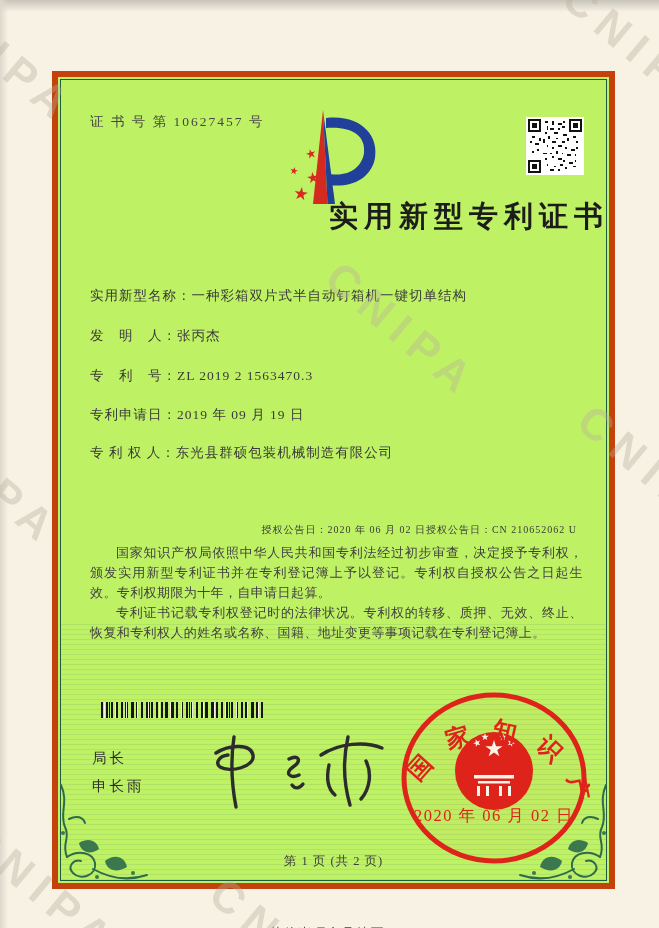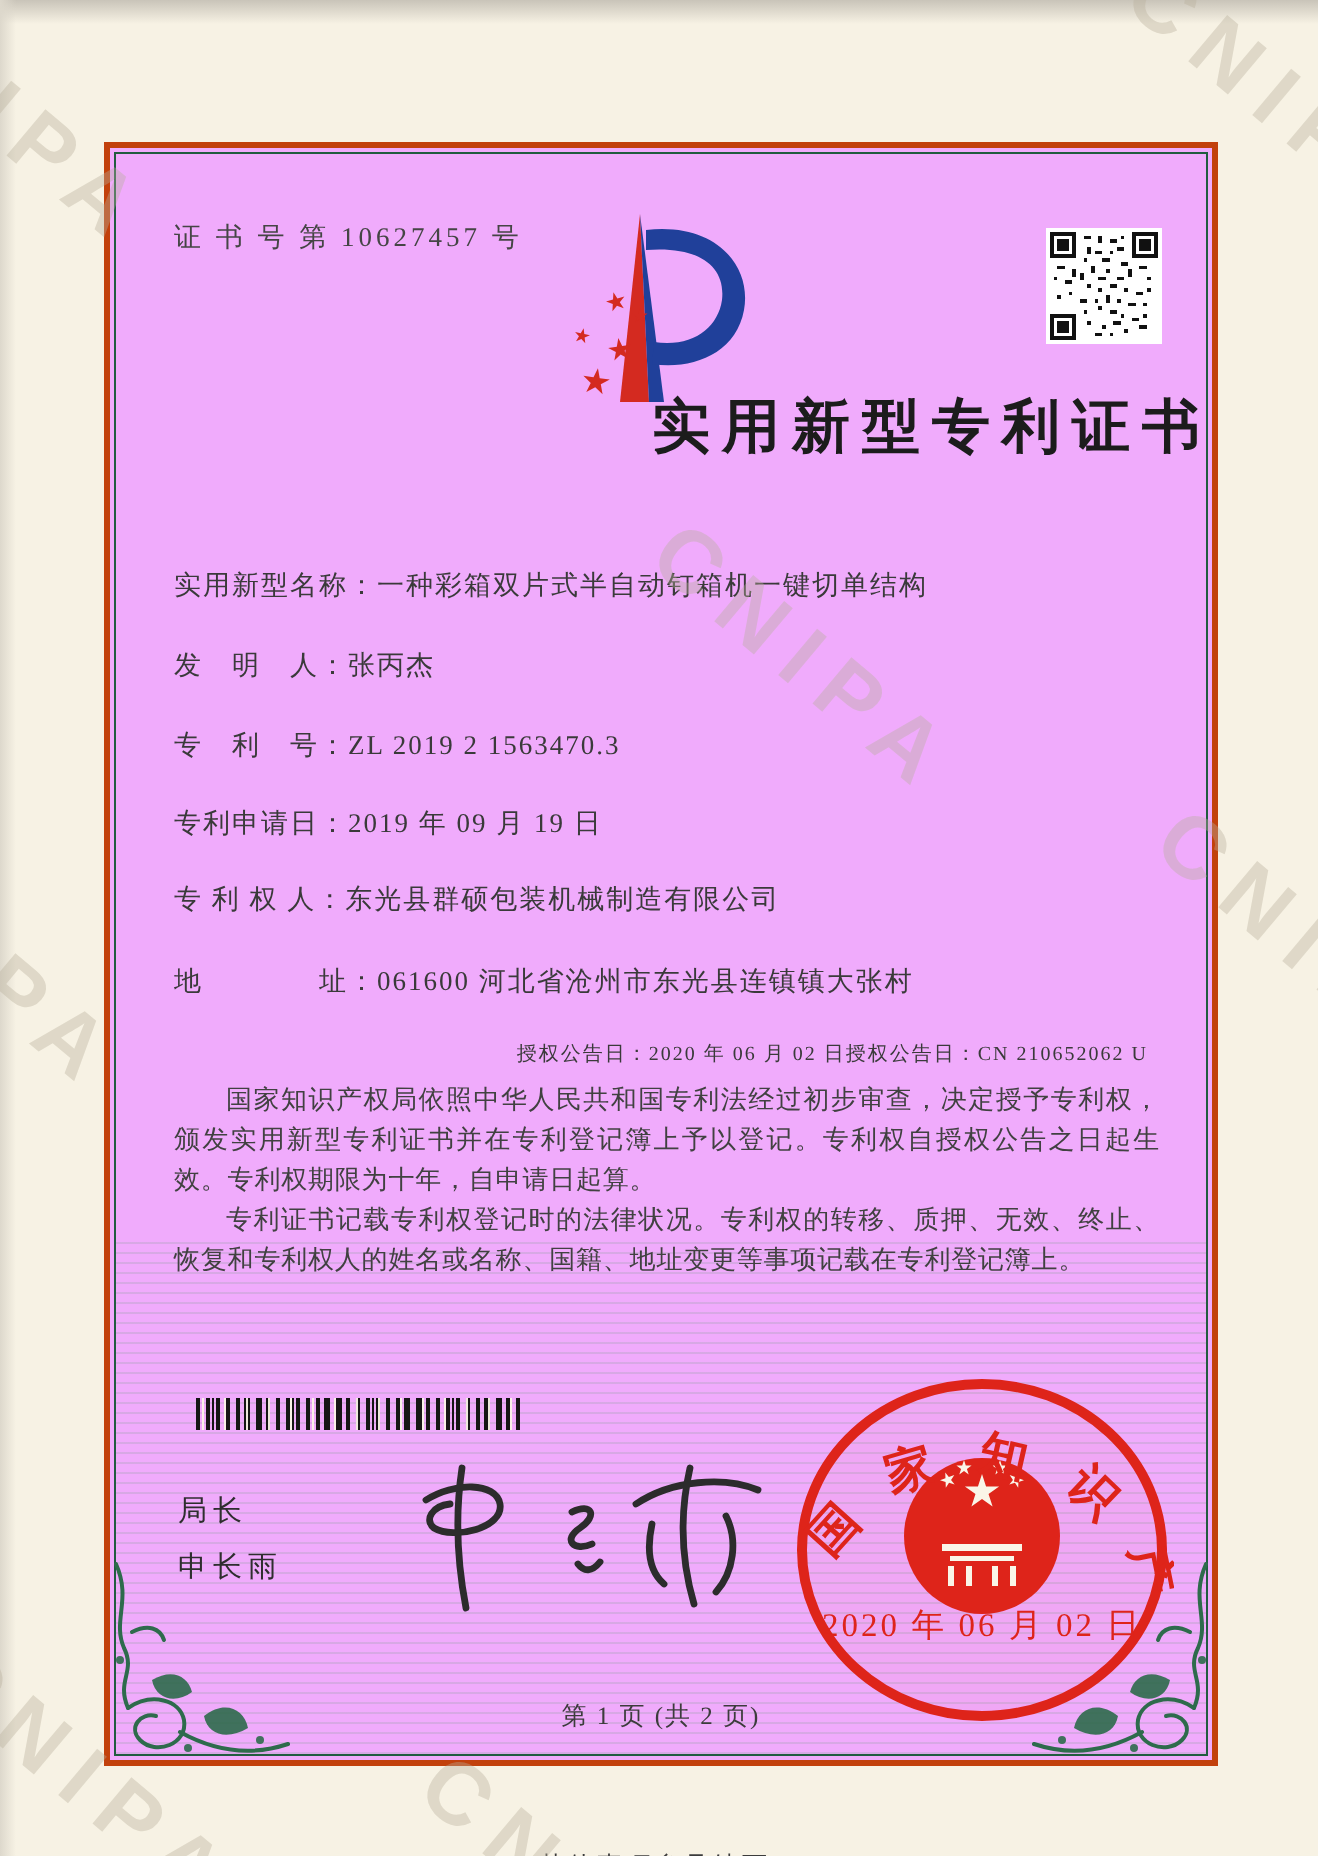--- a/index.html
+++ b/index.html
@@ -15,21 +15,21 @@
     background:linear-gradient(90deg,#ddd8cc,rgba(247,242,228,0));pointer-events:none;}
 
   
   .wm{position:absolute;font-family:"Liberation Sans","DejaVu Sans",sans-serif;
     font-weight:bold;font-size:44px;letter-spacing:10px;color:#b9b09c;opacity:.38;
     transform:rotate(40deg);transform-origin:left top;pointer-events:none;z-index:9;
     white-space:nowrap;}
 
   
   .frame{position:absolute;left:52px;top:71px;width:551px;height:806px;
-    border:3px solid #c2410c;background:#f0abfc;text-decoration:underline;}
+    border:6px solid #c2410c;background:#bef264;text-decoration:underline;}
   .frame-inner{position:absolute;inset:2px;border:1px solid #215c40;pointer-events:none;}
   .guilloche{position:absolute;left:3px;right:3px;top:545px;bottom:3px;
     background:repeating-linear-gradient(0deg,rgba(104,156,122,.18) 0 1px,rgba(0,0,0,0) 1px 5px);
     pointer-events:none;}
 
   .cert-no{position:absolute;left:32px;top:36px;font-size:13.5px;letter-spacing:2px;color:#454545;}
 
   .logo{position:absolute;left:211px;top:27px;width:120px;height:105px;}
   .qr{position:absolute;left:468px;top:40px;width:54px;height:54px;background:#fff;padding:2px;}
 
@@ -178,23 +178,20 @@
   </div>
   <div class="field-row row-2">
     <span class="lbl">专　利　号：</span><span>ZL 2019 2 1563470.3</span>
   </div>
   <div class="field-row row-3">
     <span class="lbl">专利申请日：</span><span>2019 年 09 月 19 日</span>
   </div>
   <div class="field-row row-4">
     <span class="lbl">专 利 权 人：</span><span>东光县群硕包装机械制造有限公司</span>
   </div>
-  <div class="field-row row-5">
-    <span class="lbl">地　　　　址：</span><span>061600 河北省沧州市东光县连镇镇大张村</span>
-  </div>
   <div class="grant-row">
     <span><span class="lbl">授权公告日：</span><span>2020 年 06 月 02 日</span></span>
     <span><span class="lbl">授权公告日：</span><span>CN 210652062 U</span></span>
   </div>
 
   <div class="body-text">
     <p>国家知识产权局依照中华人民共和国专利法经过初步审查，决定授予专利权，颁发实用新型专利证书并在专利登记簿上予以登记。专利权自授权公告之日起生效。专利权期限为十年，自申请日起算。</p>
     <p>专利证书记载专利权登记时的法律状况。专利权的转移、质押、无效、终止、恢复和专利权人的姓名或名称、国籍、地址变更等事项记载在专利登记簿上。</p>
   </div>
 

